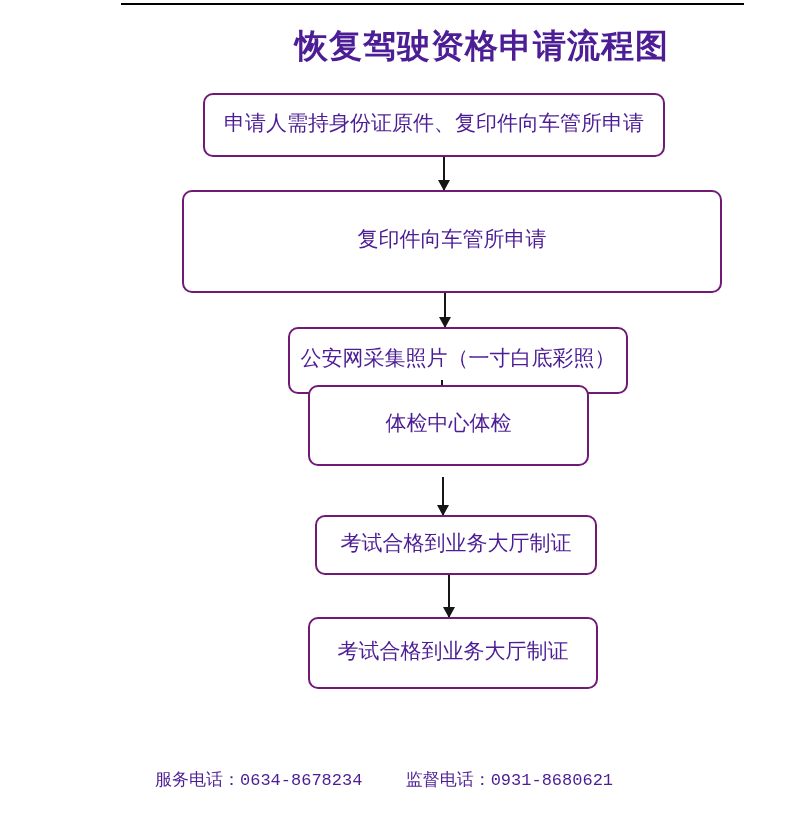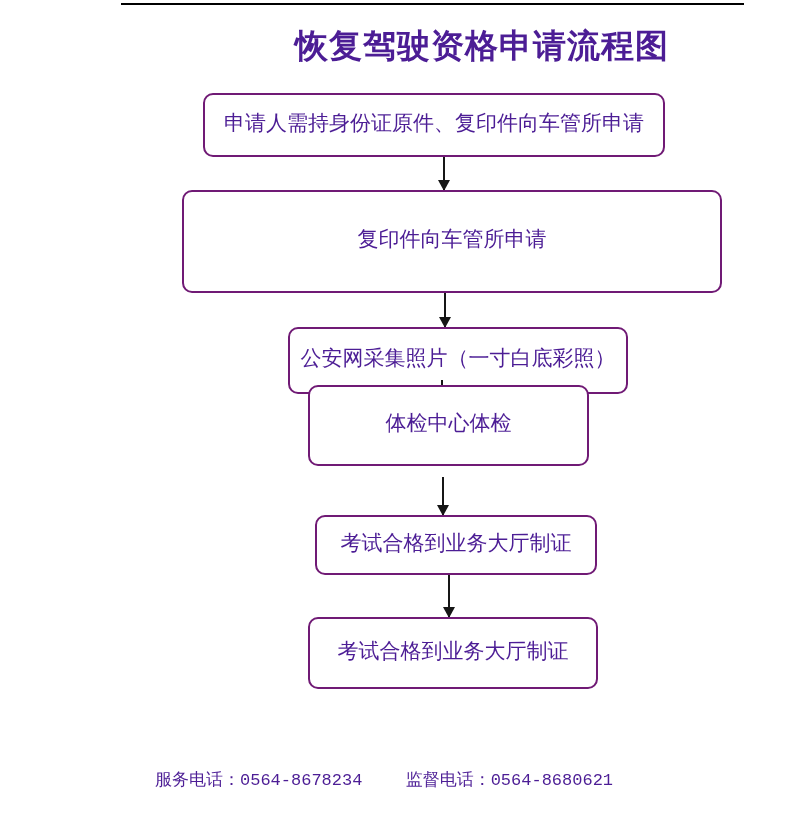--- a/index.html
+++ b/index.html
@@ -128,17 +128,17 @@
   </div>
 
   <div class="flow-arrow arrow-5"></div>
 
   <div class="flow-box step-6">
     <span class="step-line">考试合格到业务大厅制证</span>
   </div>
 
 
   <div class="footer-line footer-line-2">
-    <span class="phone-service">服务电话：0564-8678234</span>
-    <span class="phone-supervision">监督电话：0564-8680621</span>
+    <span class="phone-service">服务电话：0634-8678234</span>
+    <span class="phone-supervision">监督电话：0931-8680621</span>
   </div>
 
 </div>
 
 </body></html>

